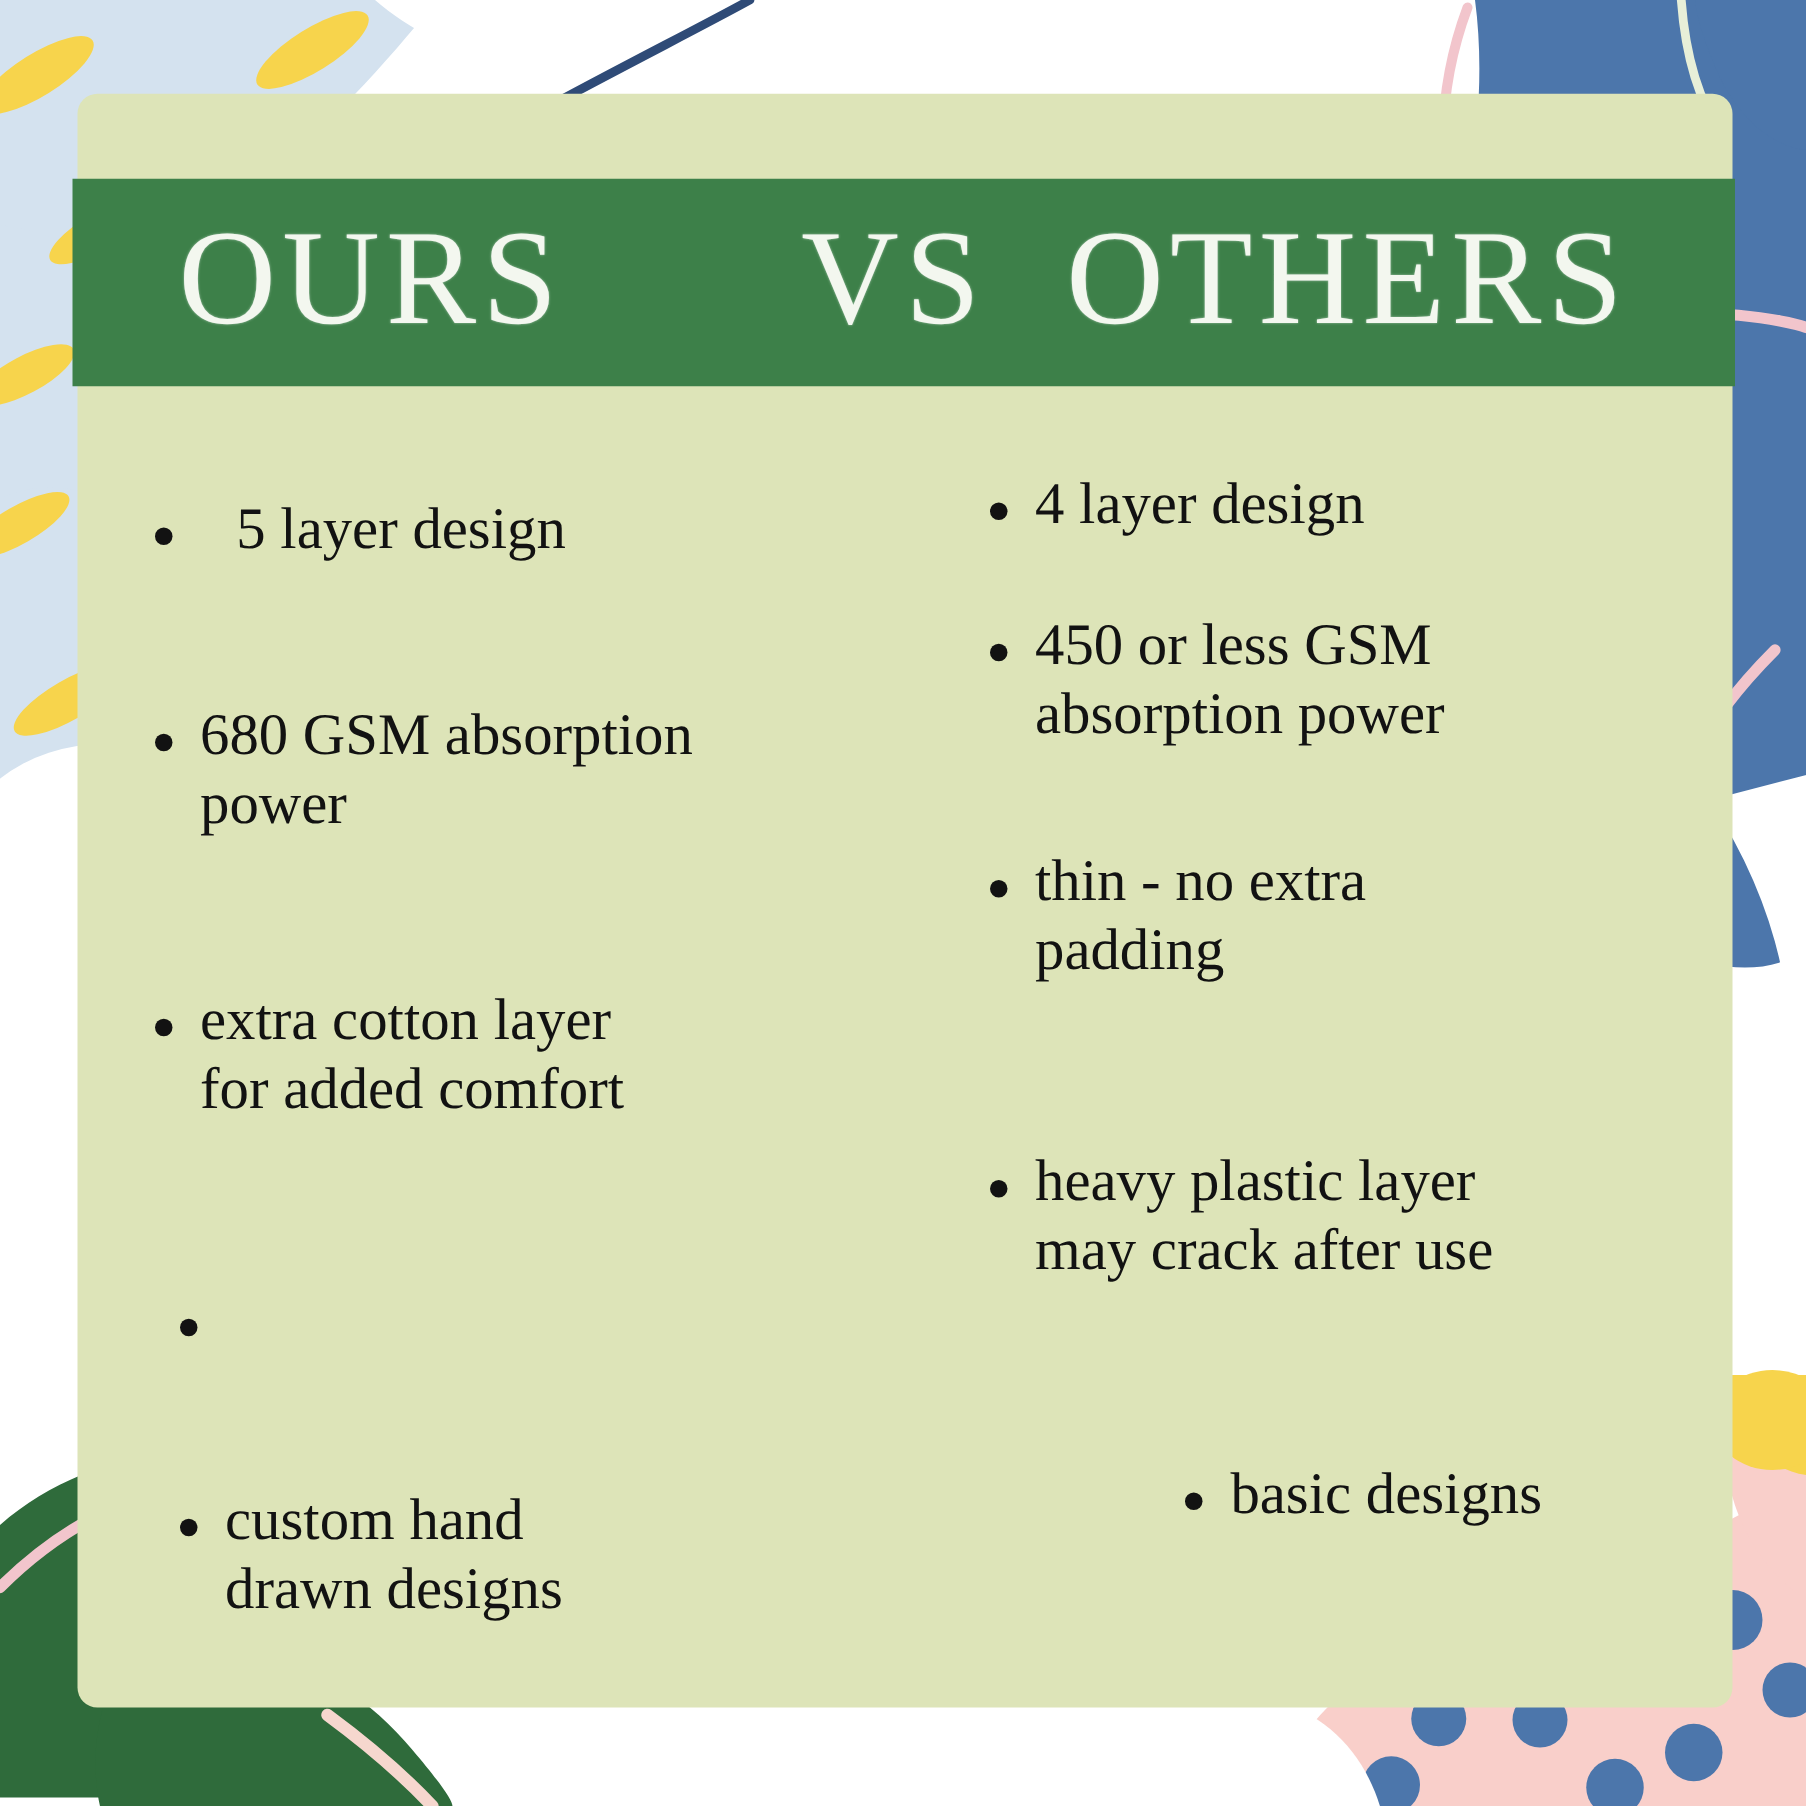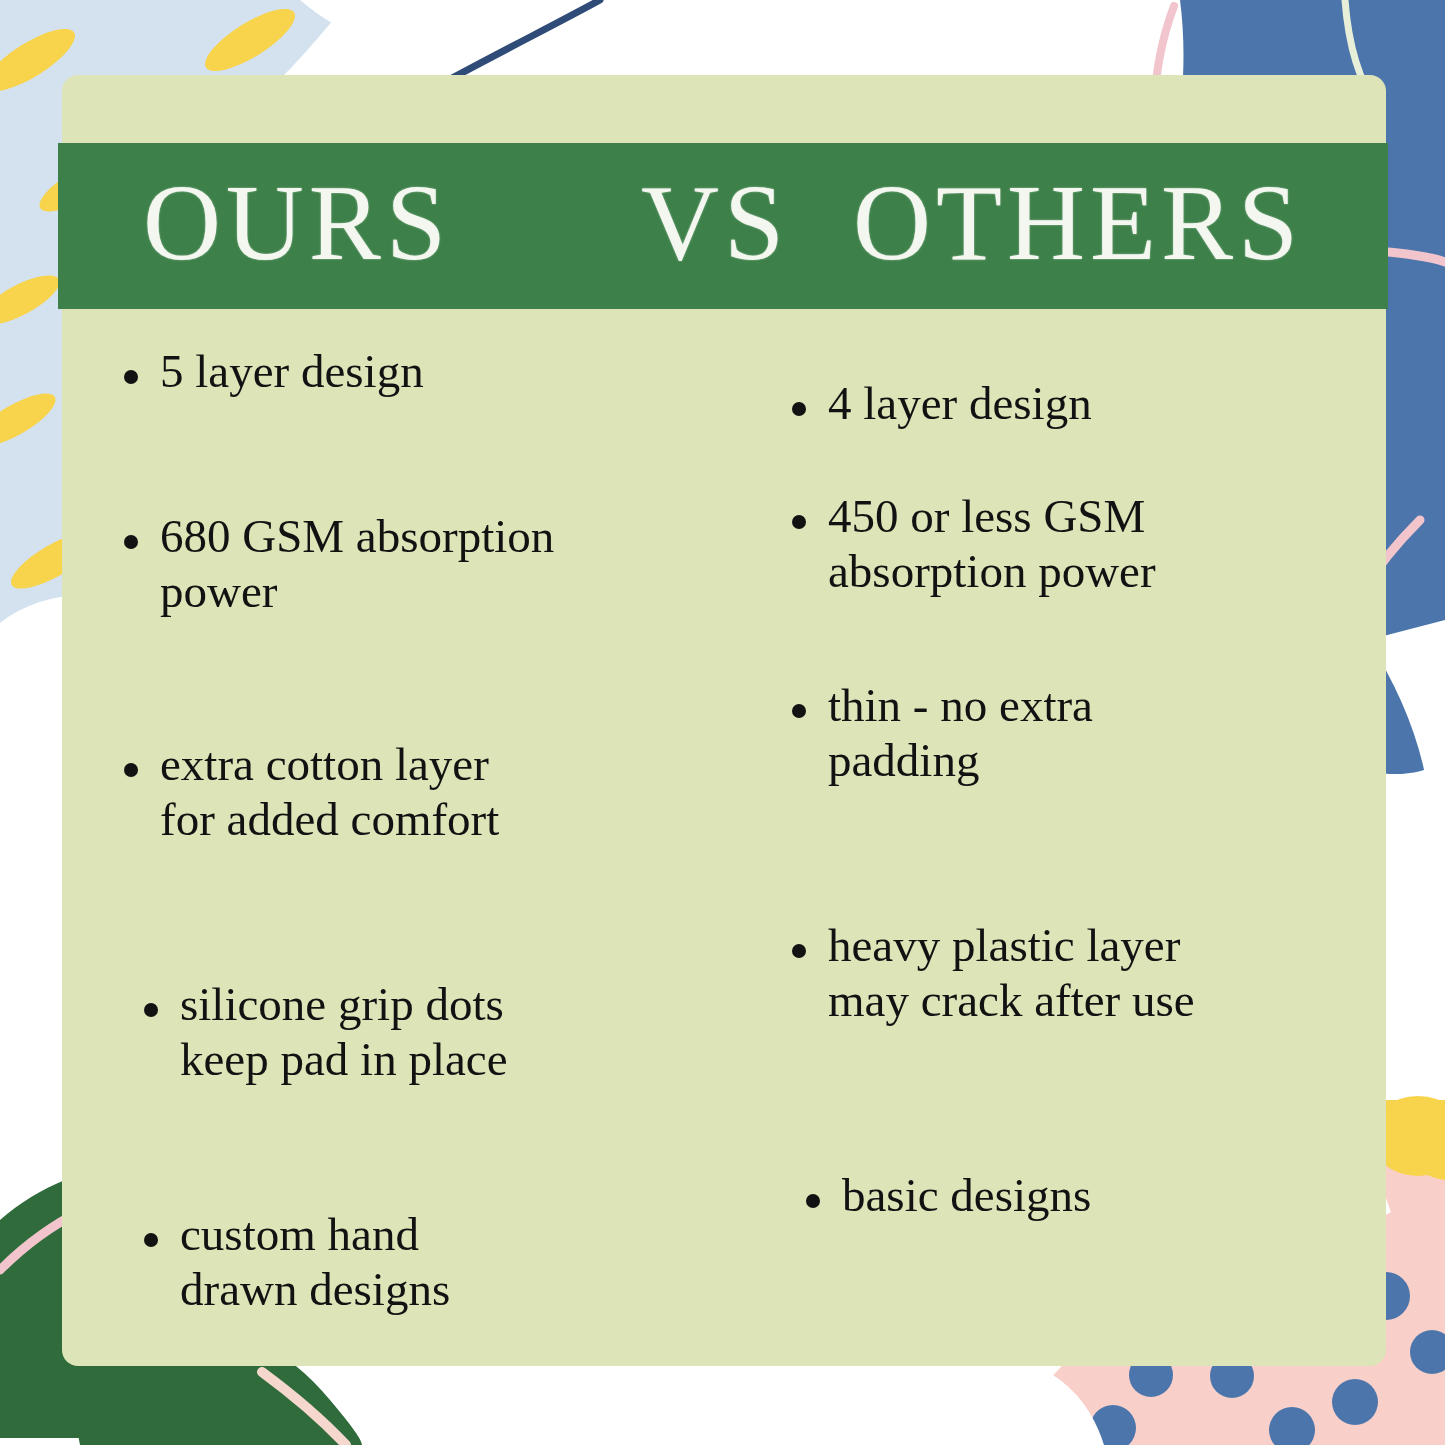--- a/index.html
+++ b/index.html
@@ -116,31 +116,31 @@
     background: #121212;
     margin-top: 26px;
     margin-right: 22px;
   }
 
   .bullet-text {
     white-space: pre-line;
   }
 
   
-  .ours .bullet-list .bullet-item:nth-child(1)   { margin-top: 44px; }
+  .ours .bullet-list .bullet-item:nth-child(1)   { margin-top: 96px; gap: 29px; }
   .ours .bullet-list .bullet-item:nth-child(2)   { margin-top: 110px; }
   .ours .bullet-list .bullet-item:nth-child(3)   { margin-top: 118px; }
   .ours .bullet-list .bullet-item:nth-child(4)   { margin-top: 130px; margin-left: 20px; }
   .ours .bullet-list .bullet-item:nth-child(5)   { margin-top: 120px; margin-left: 20px; }
 
   .others .bullet-list .bullet-item:nth-child(1) { margin-top: 76px; }
   .others .bullet-list .bullet-item:nth-child(2) { margin-top: 58px; }
   .others .bullet-list .bullet-item:nth-child(3) { margin-top: 79px; }
   .others .bullet-list .bullet-item:nth-child(4) { margin-top: 130px; }
-  .others .bullet-list .bullet-item:nth-child(5) { margin-top: 140px; margin-left: 14px; }
+  .others .bullet-list .bullet-item:nth-child(5) { margin-top: 140px; margin-left: 14px; justify-content: center; }
 </style>
 </head>
 <body>
 
 <div id="stage">
 
   <svg id="decor" viewBox="0 0 1445 1445" preserveAspectRatio="none">
 
     <path d="M0,0 L350,0 C300,60 250,120 175,160 C120,190 60,230 0,245 Z" fill="#d4e2ef"></path>
     <path d="M0,180 C70,190 130,230 160,290 C185,345 150,400 90,420 C40,437 0,420 0,420 Z" fill="#d4e2ef"></path>
@@ -214,22 +214,20 @@
           <span class="bullet-text">680 GSM absorption
 power</span>
         </li>
         <li class="bullet-item">
           <span class="bullet-dot"></span>
           <span class="bullet-text">extra cotton layer
 for added comfort</span>
         </li>
         <li class="bullet-item">
           <span class="bullet-dot"></span>
-          <span class="bullet-text">silicone grip dots
-keep pad in place</span>
         </li>
         <li class="bullet-item">
           <span class="bullet-dot"></span>
           <span class="bullet-text">custom hand
 drawn designs</span>
         </li>
       </ul>
     </div>
 
     <div class="column others">

